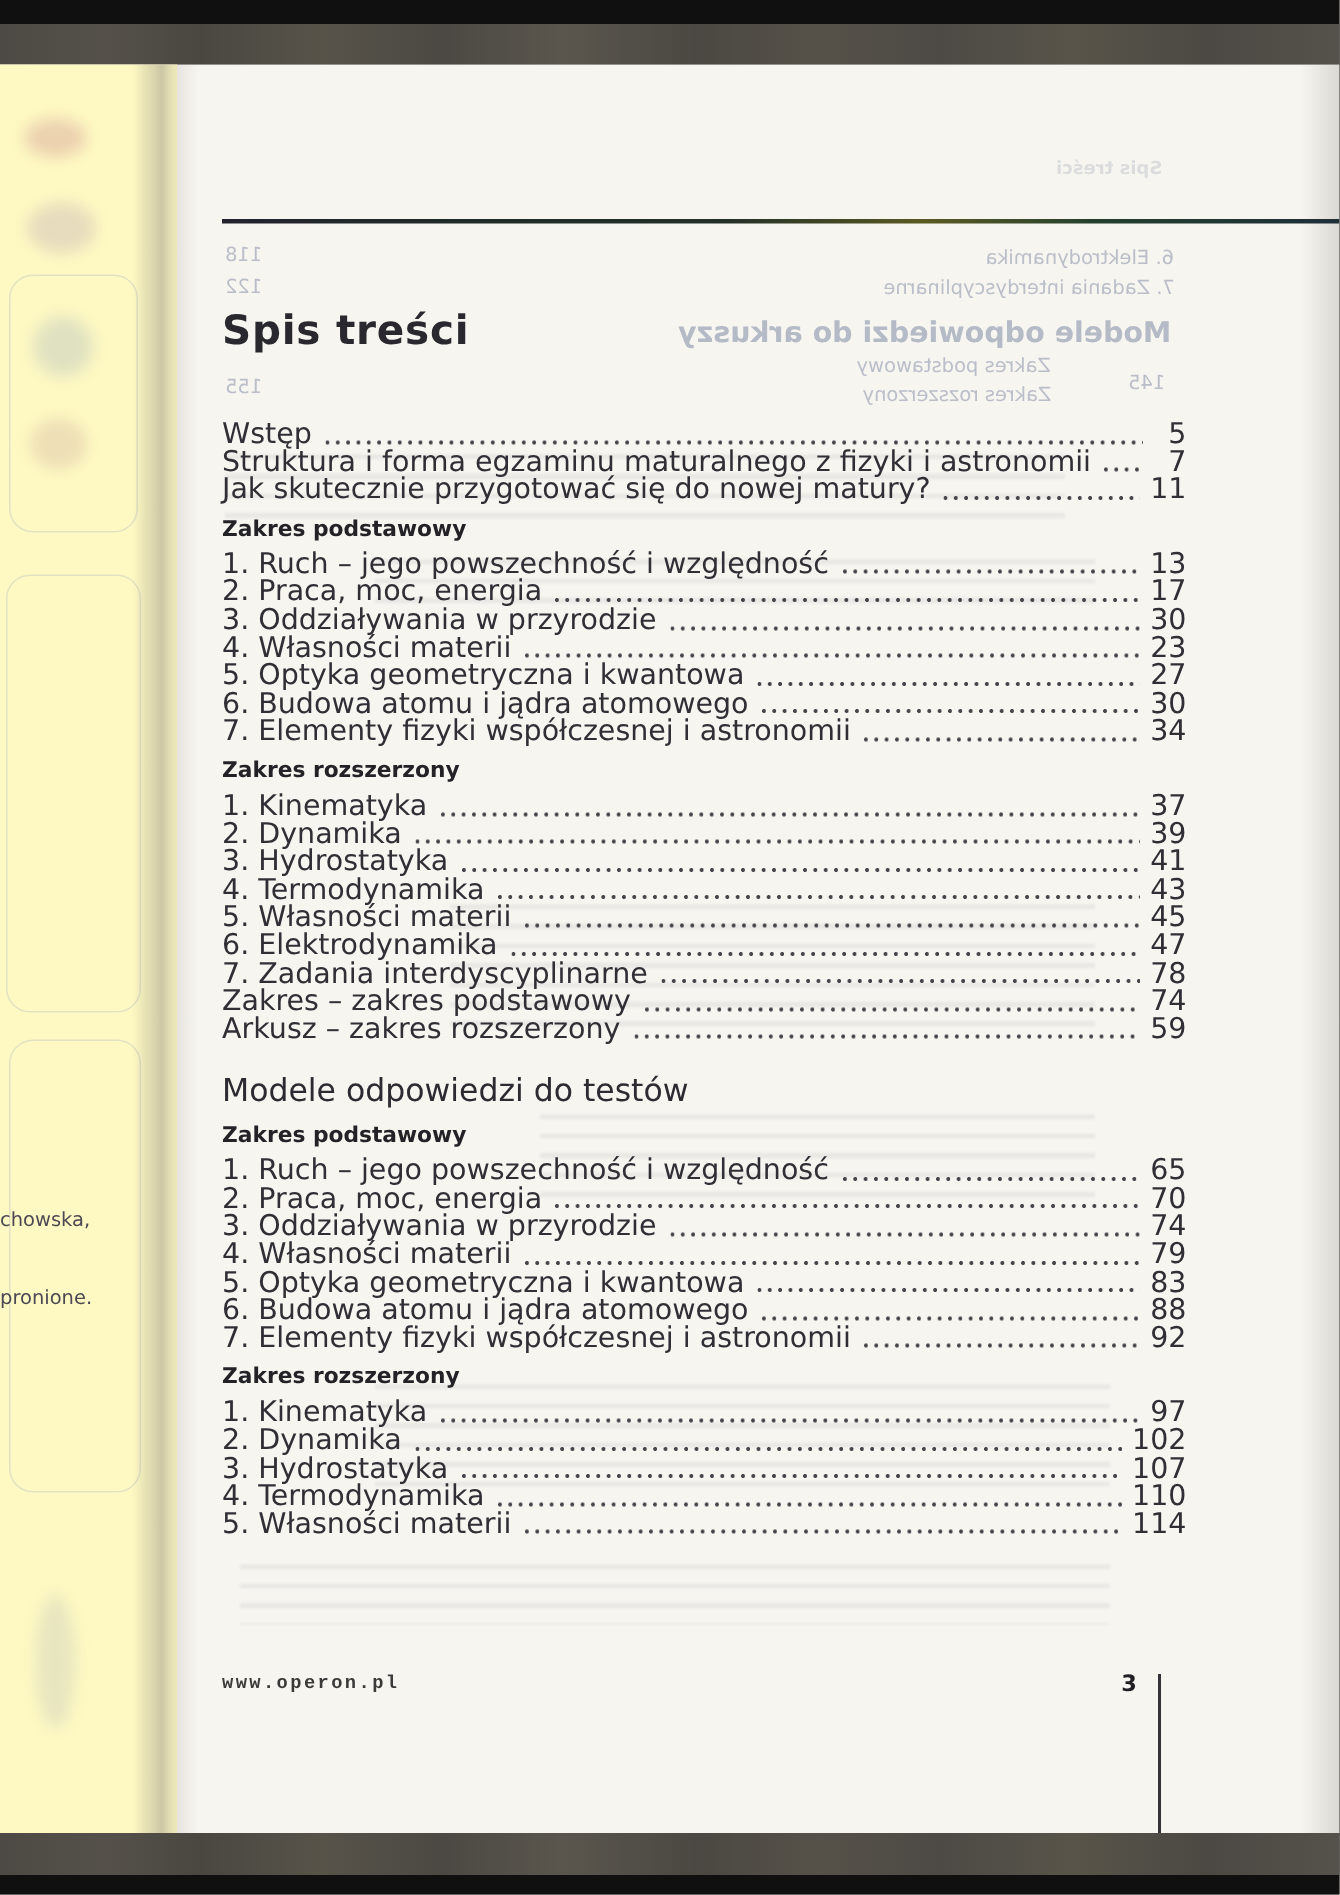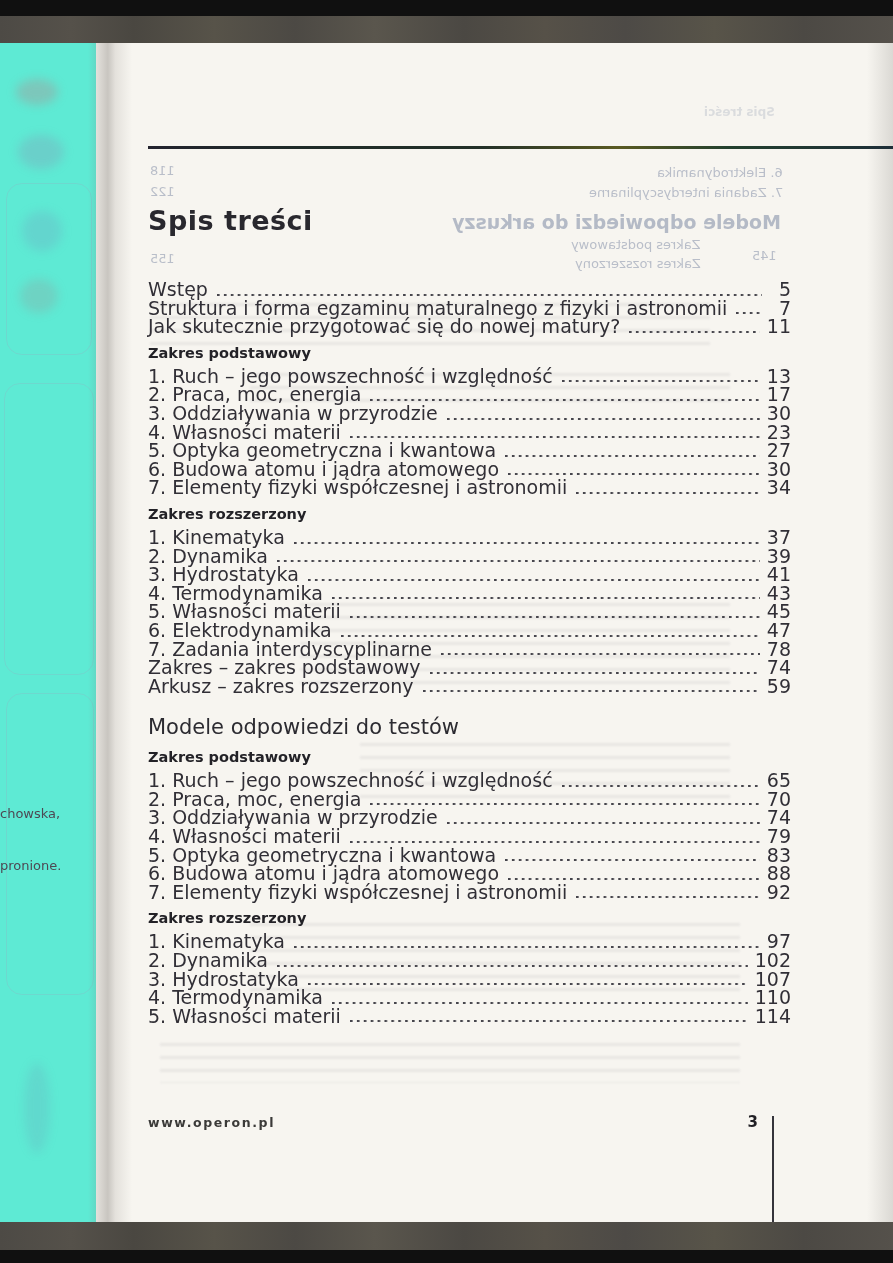--- a/index.html
+++ b/index.html
@@ -5,21 +5,21 @@
   html,body{margin:0;padding:0;}
   body{width:893px;height:1263px;position:relative;background:#111;overflow:hidden;
        font-family:"DejaVu Sans","Liberation Sans",sans-serif;}
   .scan{position:absolute;inset:0;background:#101010;}
   .scan-band{position:absolute;left:0;right:0;height:27px;
     background:linear-gradient(90deg,#4d4a45,#55514a 8%,#4a4741 15%,#575349 24%,#4c4944 33%,#5a564d 42%,#4b4843 52%,#565148 61%,#4d4a46 70%,#585449 80%,#4c4944 90%,#55514b 100%);}
   .band-top{top:16px;}
   .band-bottom{top:1222px;height:28px;}
   .paper{position:absolute;left:0;top:43px;width:893px;height:1179px;background:#f7f5f0;}
   
-  .left-page{position:absolute;left:0;top:0;width:96px;height:100%;background:#5eead4;}
+  .left-page{position:absolute;left:0;top:0;width:96px;height:100%;background:#fef9c3;padding-left:22px;}
   .spine{position:absolute;left:88px;top:0;width:44px;height:100%;
     background:linear-gradient(90deg,rgba(120,115,110,0) 0%,rgba(125,120,114,.38) 45%,rgba(140,135,128,.18) 62%,rgba(255,255,255,0) 100%);}
   .right-shade{position:absolute;right:0;top:0;width:26px;height:100%;
     background:linear-gradient(90deg,rgba(0,0,0,0),rgba(90,88,84,.18));}
   .corner-rect{position:absolute;border:1px solid rgba(150,168,190,.28);border-radius:16px;}
   .blob{position:absolute;border-radius:50%;filter:blur(5px);}
   .frag{position:absolute;color:#4d4954;font-size:13px;}
   
   .rule{position:absolute;left:148px;top:103px;width:745px;height:3px;
     background:linear-gradient(90deg,#23232e,#1f2b28 20%,#233028 45%,#5a5a22 63%,#23402e 78%,#1e2e38 100%);}
@@ -38,21 +38,21 @@
   .toc-row .lbl{white-space:nowrap;}
   .toc-row .dots{flex:1;align-self:flex-end;height:4px;margin:0 7px 2px 9px;
     background-image:radial-gradient(circle at 1.3px 2px,#46454c 1.15px,rgba(0,0,0,0) 1.5px);
     background-size:6.9px 4px;background-repeat:repeat-x;}
   .toc-row .pg{min-width:22px;text-align:right;white-space:nowrap;}
   .section-heading{font-size:21px;color:#2c2b31;margin:19px 0 3px 0;line-height:26px;}
   .subheading{font-size:14.5px;font-weight:bold;color:#232227;margin:8px 0 4px 0;line-height:19px;}
   .front-block{margin-bottom:2px;}
   
   .footer-url{position:absolute;left:148px;top:1072px;font-size:12.5px;font-weight:bold;
-    letter-spacing:1.6px;color:#3b3a38;}
+    letter-spacing:1.6px;color:#3b3a38;font-family:Liberation Mono, monospace;}
   .footer-page{position:absolute;left:718px;top:1070px;width:40px;text-align:right;
     font-size:15px;font-weight:bold;color:#201f24;}
   .footer-line{position:absolute;left:772px;top:1073px;width:2px;height:106px;background:#35343b;}
 </style>
 </head>
 <body>
 
 <div class="scan">
   <div class="scan-band band-top"></div>
 

